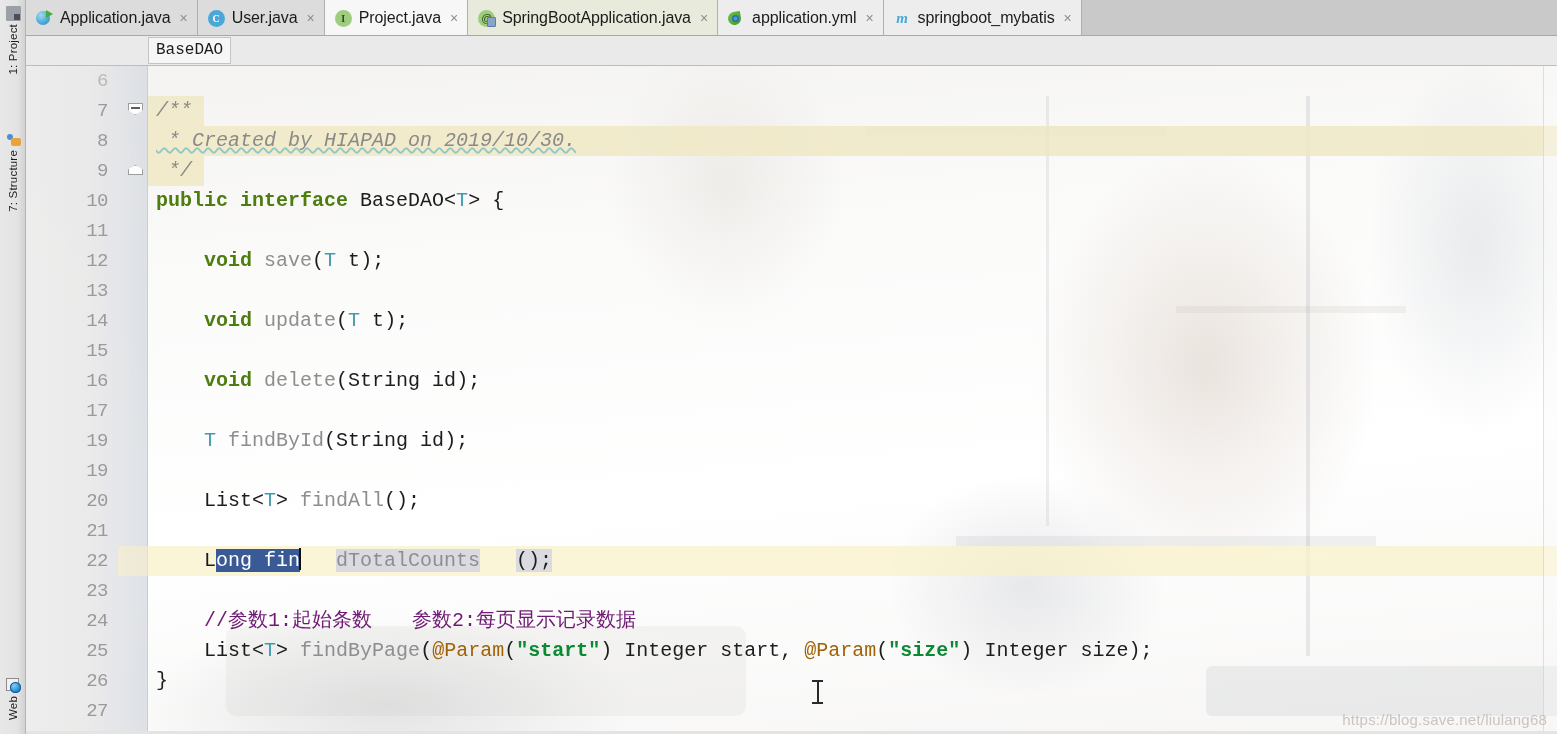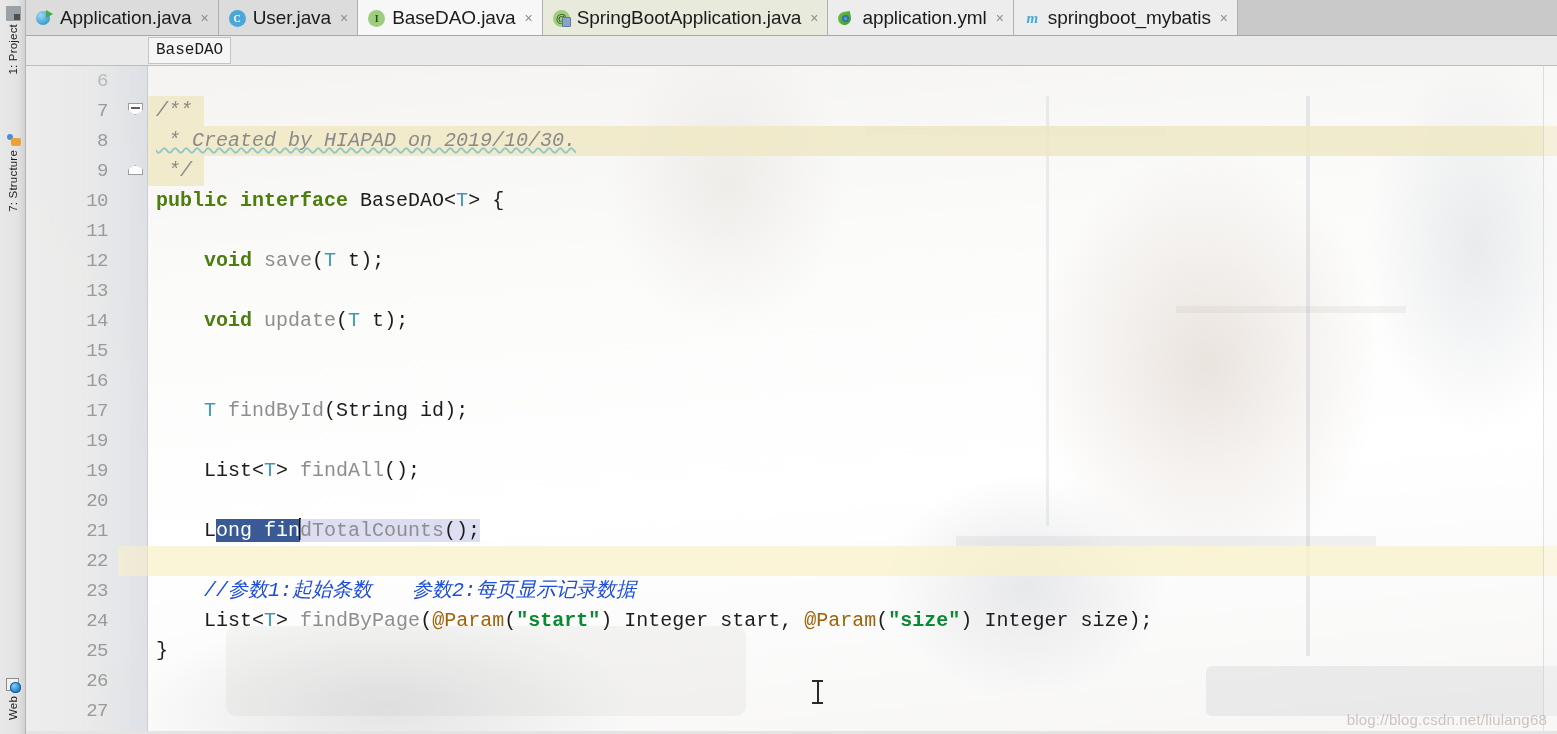--- a/index.html
+++ b/index.html
@@ -132,21 +132,21 @@
     color: #1b1b1b;
     border-right: 1px solid #b0b0b0;
     background: #dcdcdc;
     white-space: nowrap;
     cursor: default;
     position: relative;
   }
   .tab.active { background: #f7f7f7; }
   .tab.tint-sba { background: #e8eadb; }
   .tab.tint-plain { background: #ededed; }
-  .tab-label { font-size: 19px; letter-spacing: -0.1px; }
+  .tab-label { font-size: 16px; letter-spacing: -0.1px; }
   .tab-close {
     font-size: 14px;
     color: #8d8d8d;
     margin-left: 2px;
     line-height: 1;
     cursor: pointer;
   }
 
   
   .ficon { width: 17px; height: 17px; position: relative; flex: 0 0 17px; }
@@ -392,38 +392,39 @@
     z-index: 3;
     pointer-events: none;
   }
 
   
   .kw   { color: #4d7c0f; font-weight: 700; }
   .cls  { color: #1d1d1d; }
   .gen  { color: #3f9ab0; }
   .meth { color: #8e8e8e; }
   .punc { color: #1d1d1d; }
-  .cmt  { color: #1d4ed8; font-style: italic; }
+  .cmt  { color: #701a75; }
   .cmt-doc { color: #8a8a8a; font-style: italic; }
   .annot{ color: #a16207; }
   .str  { color: #0a8a33; font-weight: 700; }
   .plain{ color: #1d1d1d; }
 
   .wavy {
     text-decoration: underline wavy rgba(120,190,200,0.8);
     text-decoration-skip-ink: none;
   }
 
   
   .sel-blue {
     background: #3a5a96;
     color: #ffffff;
   }
   .ident-hl {
     background: rgba(196,198,232,0.58);
+    margin-left: 36px;
   }
   .caret-bar {
     display: inline-block;
     width: 2px;
     height: 22px;
     background: #101010;
     vertical-align: -4px;
     margin: 0 -1px;
   }
 
@@ -521,21 +522,21 @@
       </div>
 
       <div class="tab">
         <span class="ficon ficon-circle ficon-class">C</span>
         <span class="tab-label">User.java</span>
         <span class="tab-close">×</span>
       </div>
 
       <div class="tab active">
         <span class="ficon ficon-circle ficon-iface">I</span>
-        <span class="tab-label">BaseDAO.java</span>
+        <span class="tab-label">Project.java</span>
         <span class="tab-close">×</span>
       </div>
 
       <div class="tab tint-sba">
         <span class="ficon ficon-circle ficon-annot">@</span>
         <span class="tab-label">SpringBootApplication.java</span>
         <span class="tab-close">×</span>
       </div>
 
       <div class="tab tint-plain">
@@ -623,20 +624,21 @@
         <div class="cline"></div>
 
         <div class="cline">    <span class="kw">void</span> <span class="meth">save</span><span class="punc">(</span><span class="gen">T</span> <span class="plain">t</span><span class="punc">);</span></div>
 
         <div class="cline"></div>
 
         <div class="cline">    <span class="kw">void</span> <span class="meth">update</span><span class="punc">(</span><span class="gen">T</span> <span class="plain">t</span><span class="punc">);</span></div>
 
         <div class="cline"></div>
 
+        <div class="cline">    <span class="kw">void</span> <span class="meth">delete</span><span class="punc">(</span><span class="cls">String</span> <span class="plain">id</span><span class="punc">);</span></div>
 
         <div class="cline"></div>
 
         <div class="cline">    <span class="gen">T</span> <span class="meth">findById</span><span class="punc">(</span><span class="cls">String</span> <span class="plain">id</span><span class="punc">);</span></div>
 
         <div class="cline"></div>
 
         <div class="cline">    <span class="cls">List</span><span class="punc">&lt;</span><span class="gen">T</span><span class="punc">&gt;</span> <span class="meth">findAll</span><span class="punc">();</span></div>
 
         <div class="cline"></div>
@@ -652,21 +654,21 @@
         <div class="cline"><span class="punc">}</span></div>
 
         <div class="cline"></div>
 
       </div>
 
       <div class="ibeam"></div>
 
       <div class="scroll-col"></div>
 
-      <div class="watermark">blog://blog.csdn.net/liulang68</div>
+      <div class="watermark">https://blog.save.net/liulang68</div>
 
       <div class="bottom-edge"></div>
 
     </div>
 
   </div>
 
 </div>
 
 </body></html>

